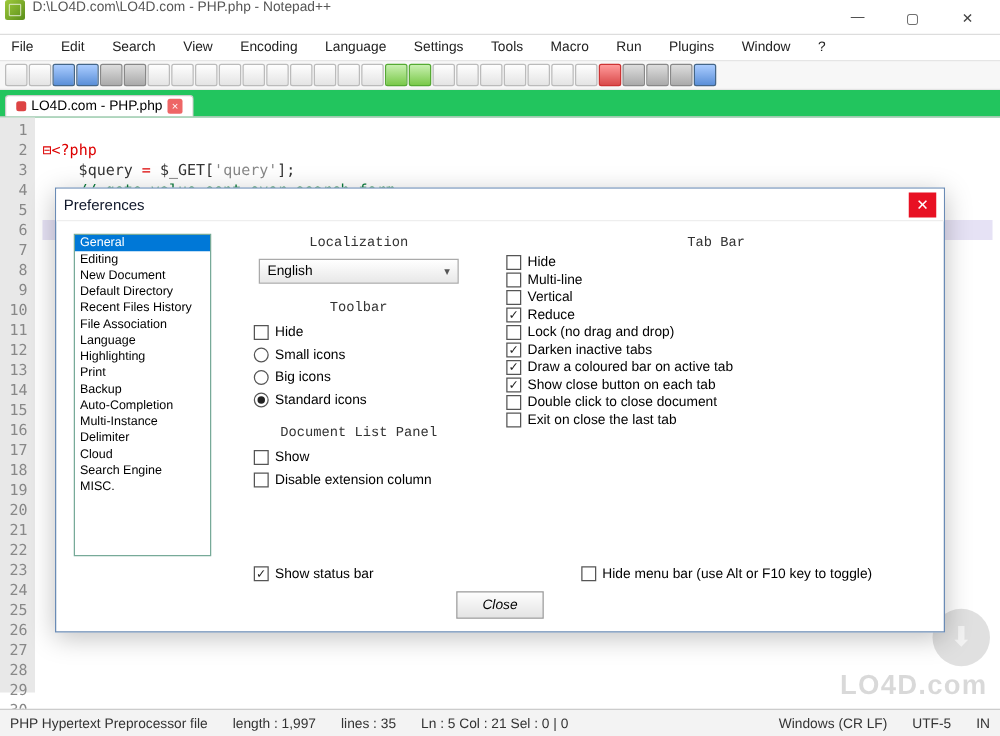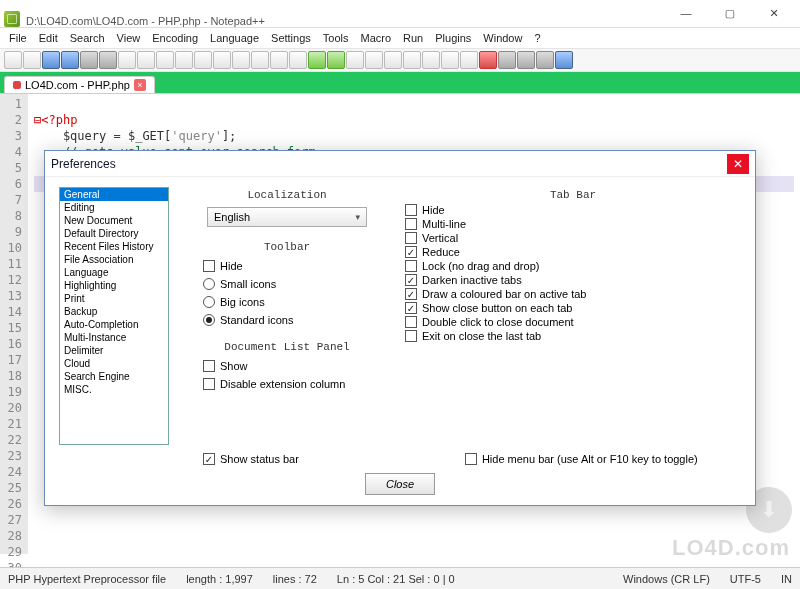--- a/index.html
+++ b/index.html
@@ -1,23 +1,23 @@
 <!DOCTYPE html>
 <html><head>
 <meta charset="utf-8">
 <style>
 * { box-sizing: border-box; margin: 0; padding: 0; }
 body { font-family: "Segoe UI", Tahoma, sans-serif; font-size: 11px; background: #fff; width: 800px; height: 589px; overflow: hidden; position: relative; }
-.titlebar { height: 28px; background: #fff; border-bottom: 1px solid #ddd; display: flex; align-items: flex-end; padding: 0 4px; }
+.titlebar { height: 28px; background: #fff; border-bottom: 1px solid #ddd; display: flex; align-items: flex-start; padding: 0 4px; }
 .titlebar .app-icon { width: 16px; height: 16px; background: linear-gradient(135deg,#9ec93b,#5a8f1a); border-radius: 2px; margin-right: 6px; position: relative; }
 .titlebar .app-icon::after { content:""; position:absolute; inset:3px; border:1px solid rgba(255,255,255,.6); border-radius:1px;}
 .titlebar .title { flex: 1; color: #555; }
 .titlebar .winbtns { display: flex; }
 .titlebar .winbtn { width: 44px; height: 28px; display: flex; align-items: center; justify-content: center; color: #444; }
-.menubar { height: 20px; display: flex; align-items: center; padding: 0 4px; gap: 2px; }
+.menubar { height: 20px; display: flex; align-items: center; padding: 0 4px; gap: 12px; }
 .menubar span { padding: 2px 5px; color: #222; }
 .toolbar { height: 24px; display: flex; align-items: center; padding: 2px 4px; gap: 1px; background: #f7f7f7; border-top:1px solid #e5e5e5; border-bottom:1px solid #e5e5e5;}
 .tbicon { width: 18px; height: 18px; border: 1px solid #bbb; background: linear-gradient(#fefefe,#e4e4e4); border-radius: 2px; }
 .tbicon.red { background: linear-gradient(#ff9a9a,#d94a4a); border-color:#c33;}
 .tbicon.blue { background: linear-gradient(#aaccff,#5a8fd8); border-color:#468;}
 .tbicon.green { background: linear-gradient(#c8f0b0,#7ac94a); border-color:#5a3;}
 .tbicon.grey { background: linear-gradient(#ddd,#aaa); border-color:#888;}
 .tabs { height: 22px; display: flex; align-items: flex-end; background: #22c55e; padding: 0 4px; border-bottom: 1px solid #ccc; }
 .tab { background: #fff; border: 1px solid #ccc; border-bottom: none; padding: 2px 8px; display: flex; align-items: center; gap: 4px; border-radius: 3px 3px 0 0; }
 .tab .dot { width: 8px; height: 8px; background: #d44; border-radius: 2px; }
@@ -168,21 +168,21 @@
 
 
 
 
 </div>
 </div>
 
 <div class="statusbar">
   <span>PHP Hypertext Preprocessor file</span>
   <span>length : 1,997</span>
-  <span>lines : 72</span>
+  <span>lines : 35</span>
   <span>Ln : 5    Col : 21    Sel : 0 | 0</span>
   <span class="spacer"></span>
   <span>Windows (CR LF)</span>
   <span>UTF-5</span>
   <span>IN</span>
 </div>
 
 <div class="wm-circle">⬇</div>
 <div class="watermark">LO4D.com</div>
 

